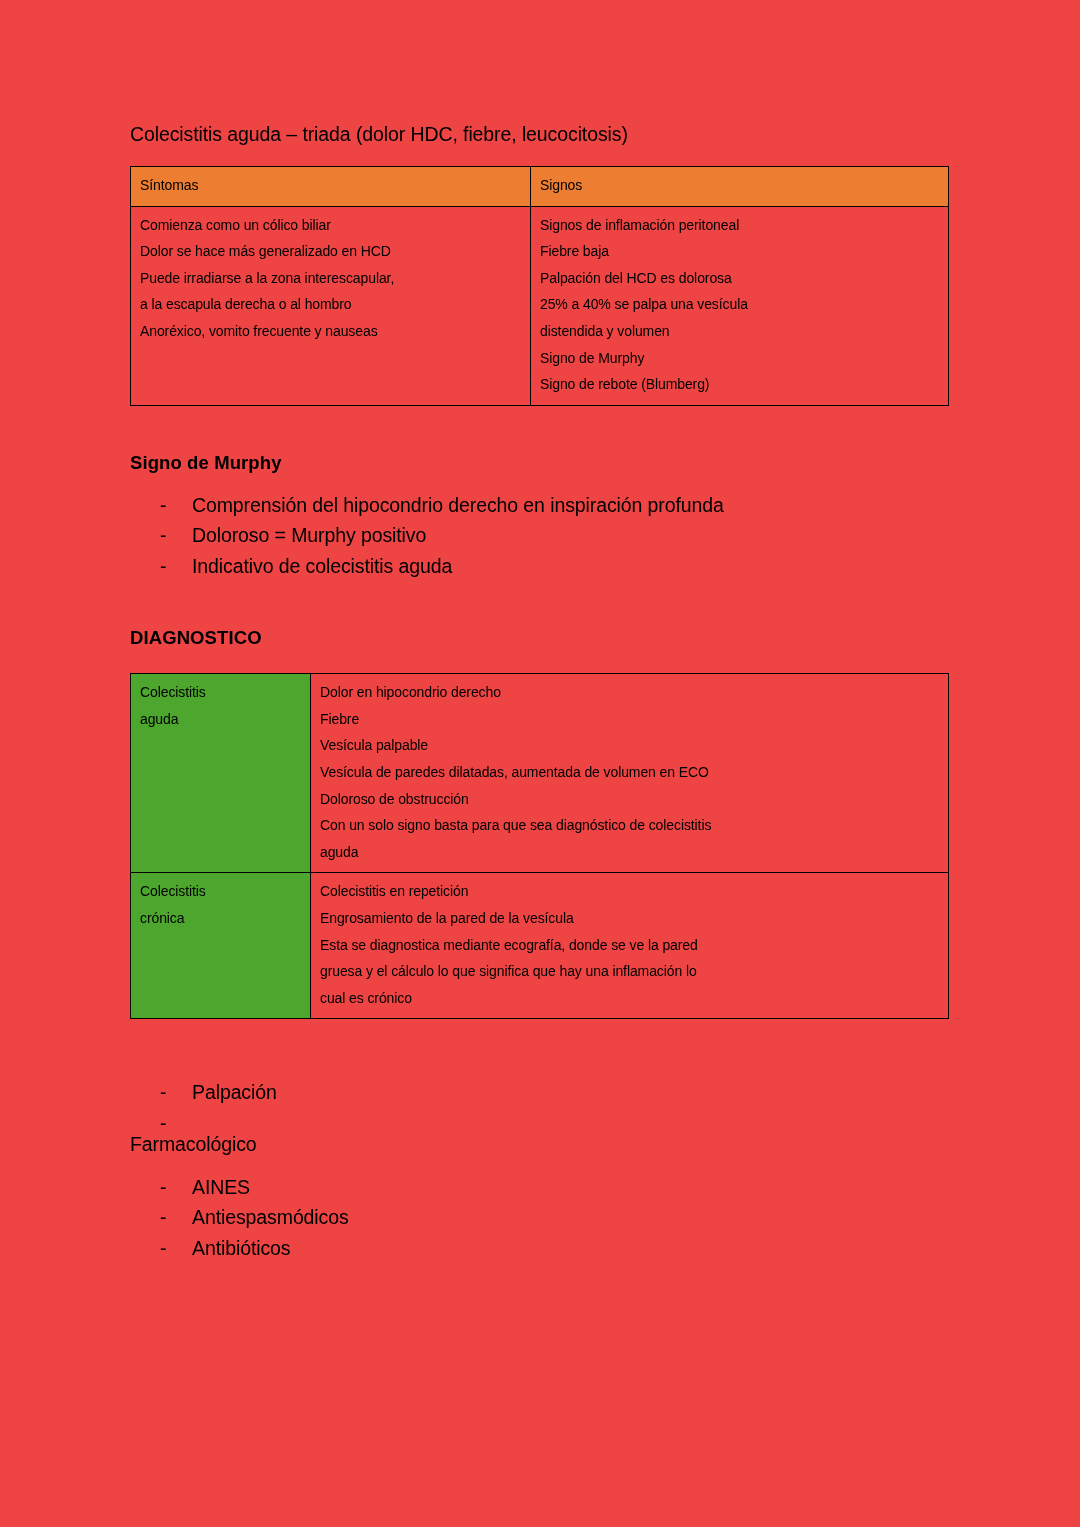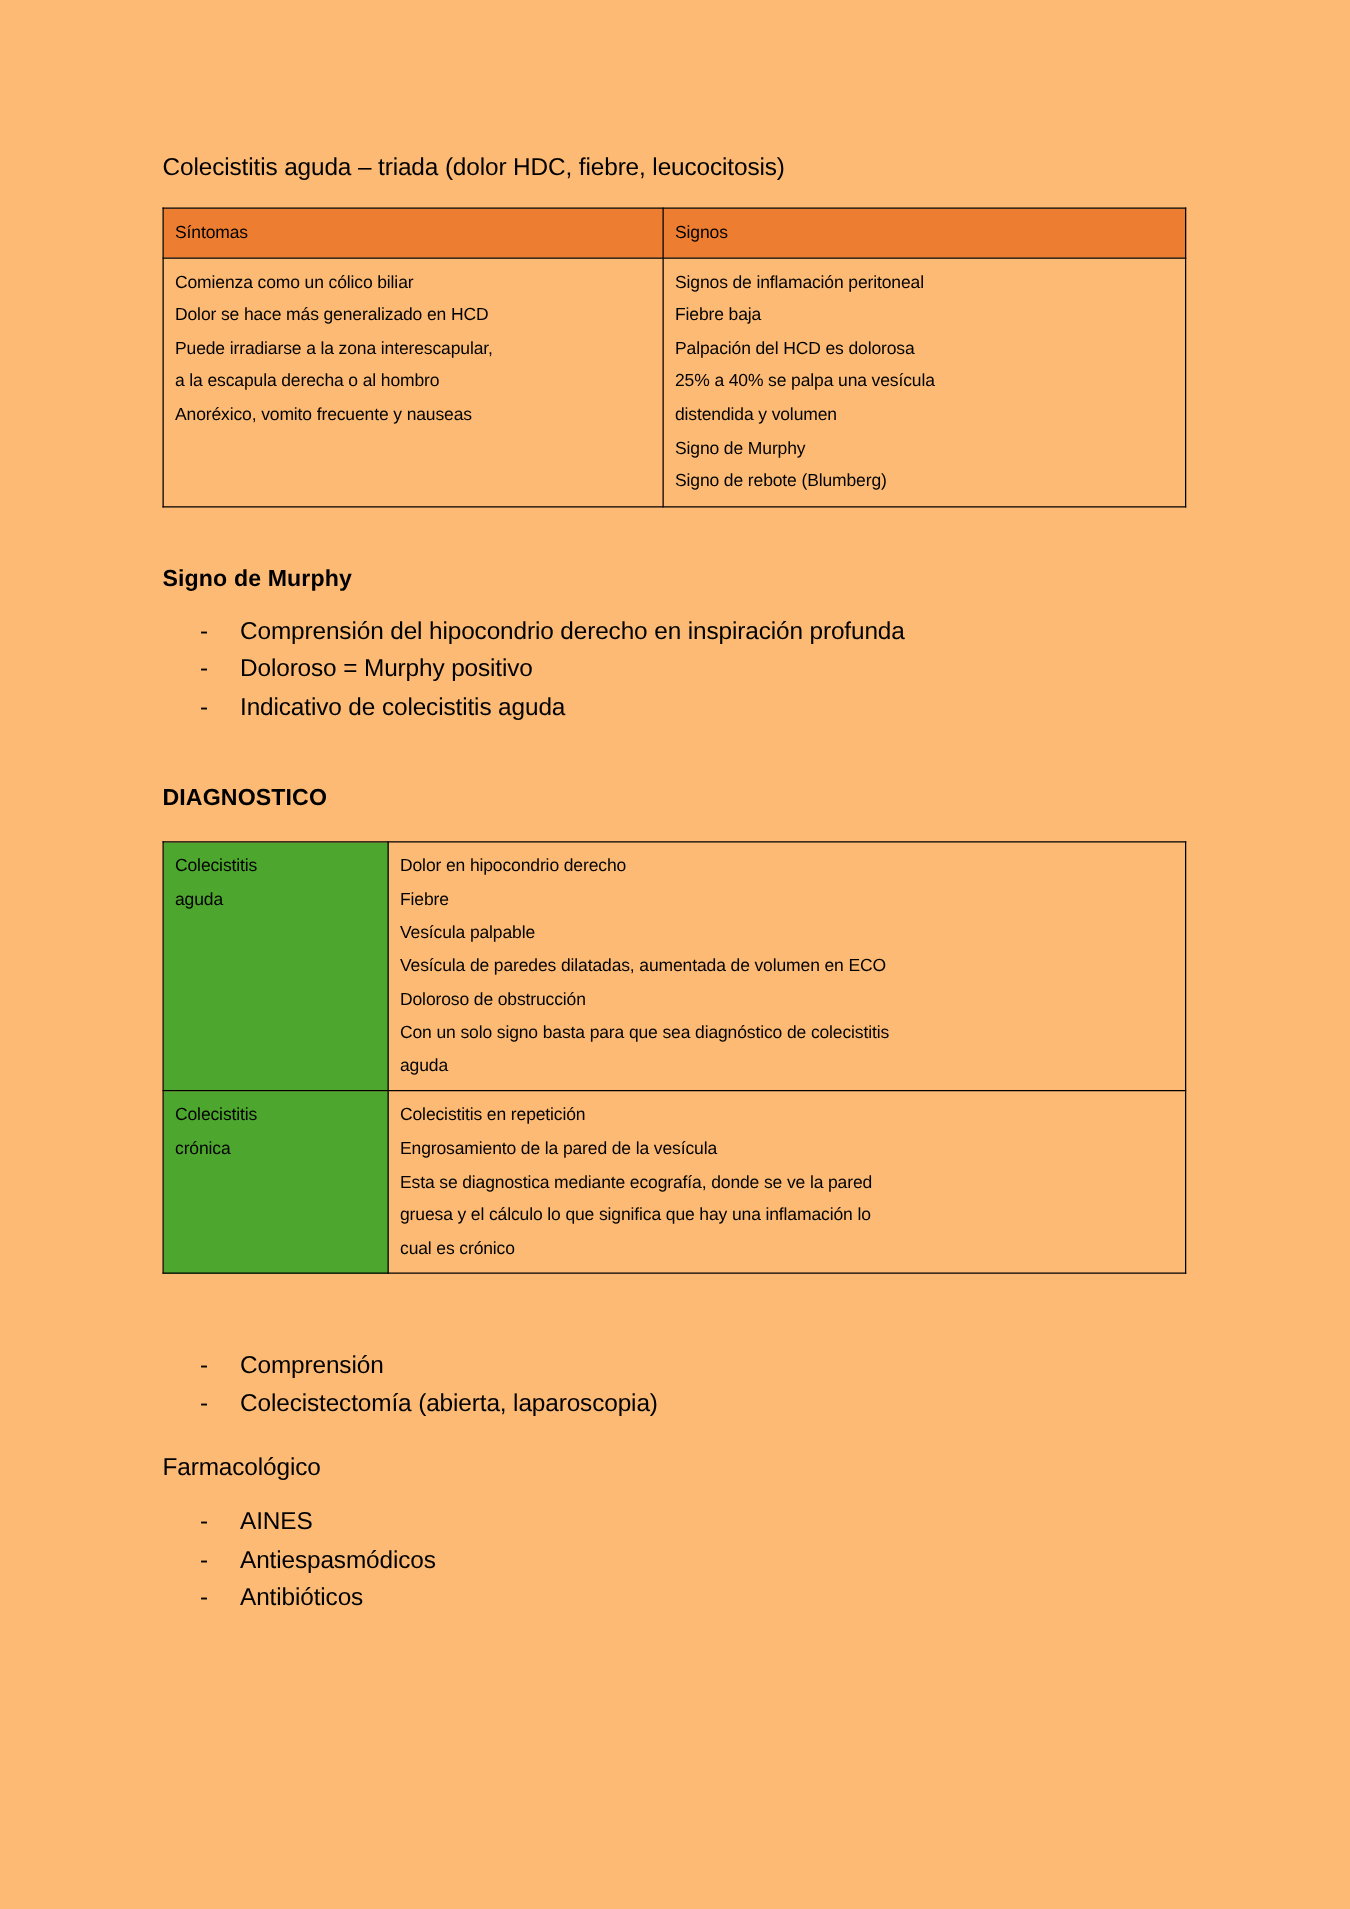--- a/index.html
+++ b/index.html
@@ -14,21 +14,21 @@
     font-family: "Liberation Sans", "DejaVu Sans", sans-serif;
     color: #000000;
     -webkit-font-smoothing: antialiased;
   }
   .page {
     position: relative;
     width: 1080px;
     height: 1527px;
     box-sizing: border-box;
     padding: 0;
-    background: #fdba74;
+    background: #ef4444;
     overflow: hidden;
   }
   .content {
     position: absolute;
     left: 130px;
     top: 120px;
     width: 818px;
   }
 
   
@@ -235,25 +235,24 @@
     </table>
 
     <div class="gap-xl"></div>
 
 
     <div class="gap-sm"></div>
 
     <ul class="dash-list">
       <li>
         <span class="dash">-</span>
-        <span>Comprensión</span>
-      </li>
-      <li>
-        <span class="dash">-</span>
-        <span>Colecistectomía (abierta, laparoscopia)</span>
+        <span>Palpación</span>
+      </li>
+      <li>
+        <span class="dash">-</span>
       </li>
     </ul>
 
     <div class="gap-md"></div>
 
     <p class="plain-line">Farmacológico</p>
 
     <div class="gap-sm"></div>
 
     <ul class="dash-list">

